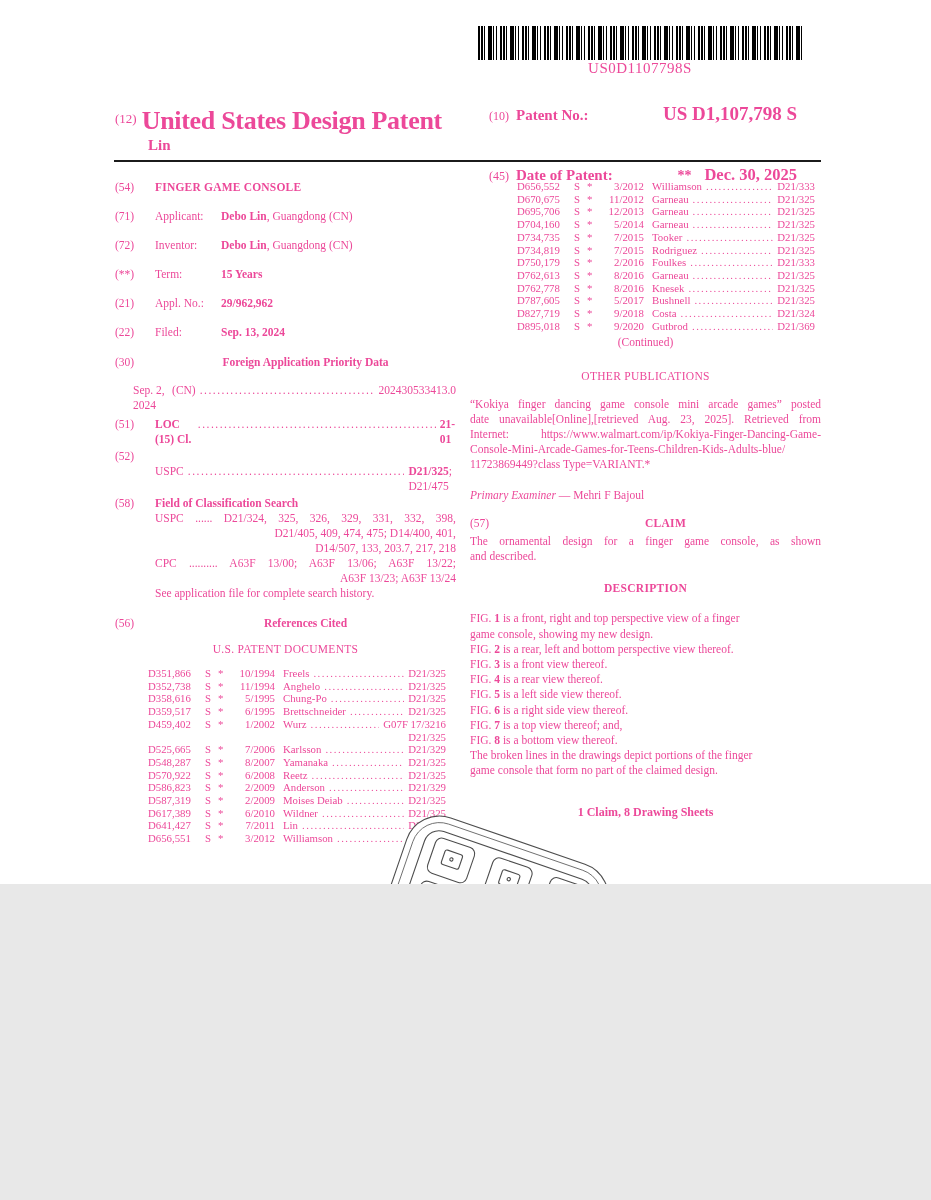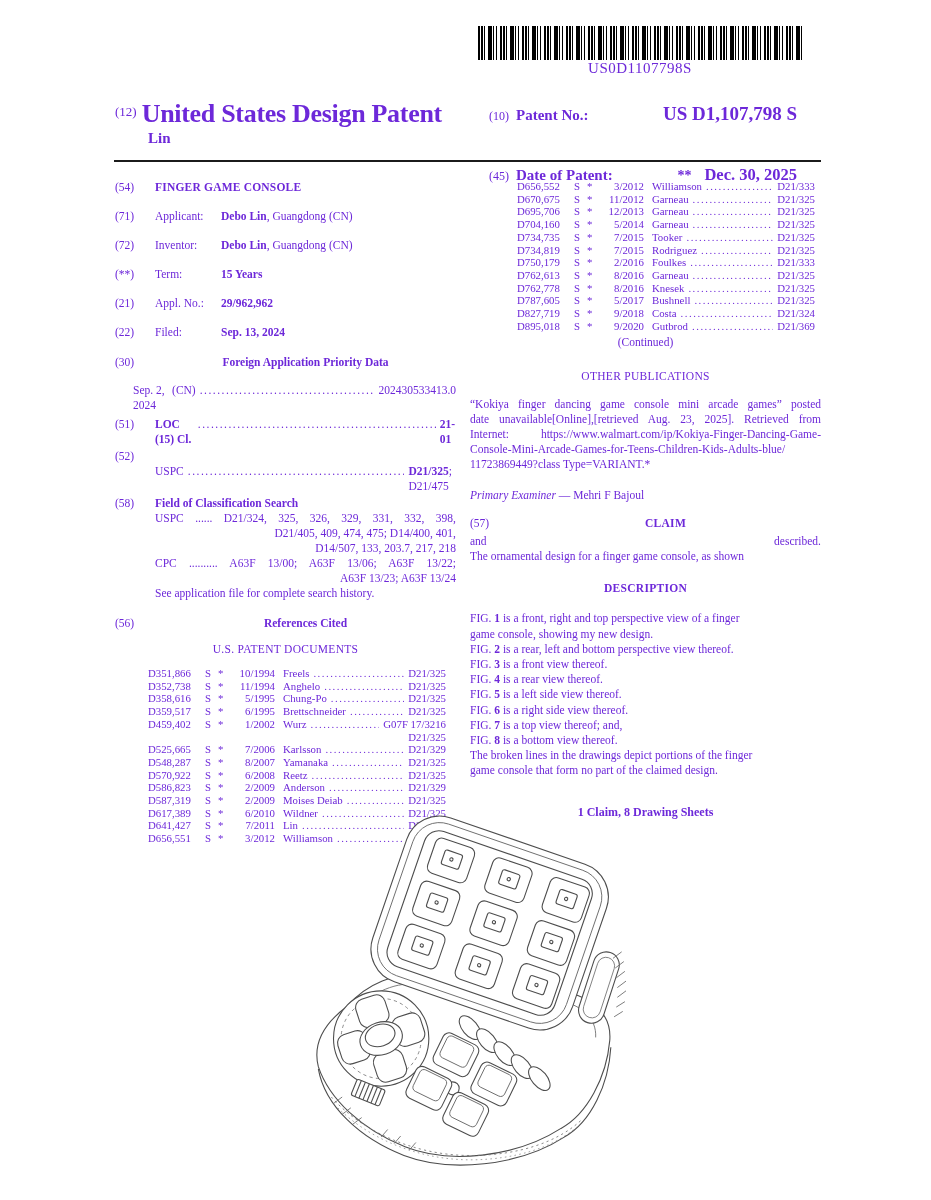--- a/index.html
+++ b/index.html
@@ -1,30 +1,30 @@
 <!DOCTYPE html>
 <html><head>
 <meta charset="utf-8">
 <style>
   html,body{margin:0;padding:0;background:#e8e8e8;}
-  .page{position:relative;width:931px;height:1200px;background:#fff;margin:0 auto;
-        font-family:"Liberation Serif",serif;color:#6d28d9;overflow:hidden;}
+  .page{position:relative;width:931px;height:884px;background:#fff;margin:0 auto;
+        font-family:"Liberation Serif",serif;color:#ec4899;overflow:hidden;}
   .b{font-weight:bold;}
   .i{font-style:italic;}
 
   
   .barcode{position:absolute;left:478px;top:26px;width:324px;height:34px;
     background:repeating-linear-gradient(90deg,
       #000 0 2px,#fff 2px 3px,#000 3px 5px,#fff 5px 6px,#000 6px 7px,#fff 7px 10px,
       #000 10px 14px,#fff 14px 15px,#000 15px 16px,#fff 16px 18px,#000 18px 19px,#fff 19px 22px);}
   .barcode-text{position:absolute;left:478px;top:60px;width:324px;text-align:center;
     font-size:15px;letter-spacing:0.5px;}
 
   
-  .hdr-left{position:absolute;left:115px;top:99px;}
+  .hdr-left{position:absolute;left:115px;top:106px;}
   .hdr-kind{font-size:13px;vertical-align:6px;}
   .hdr-title{font-size:26px;font-weight:bold;letter-spacing:-0.3px;margin-left:5px;}
   .hdr-inventor{font-size:15px;font-weight:bold;margin-left:33px;margin-top:1px;}
   .hdr-right{position:absolute;left:489px;top:103px;width:308px;font-size:15px;}
   .hdr-row{display:flex;align-items:baseline;}
   .hdr-num{font-size:12px;width:27px;}
   .hdr-lab{font-weight:bold;}
   .hdr-val{margin-left:auto;font-weight:bold;font-size:19px;white-space:nowrap;}
   .hdr-val2{margin-left:auto;font-weight:bold;font-size:16.5px;white-space:nowrap;margin-top:40px;}
   .stars{font-size:14px;margin-right:13px;font-weight:bold;}
@@ -470,23 +470,23 @@
       </div>
 
     <div class="examiner"><span class="i">Primary Examiner</span><span> — Mehri F Bajoul</span></div>
 
     <div class="claim-row">
       <span>(57)</span>
       <span class="h">CLAIM</span>
     </div>
     <div class="claim-lines">
 
+        <div class="jl">The ornamental design for a finger game console, as shown</div>
+
         <div class="jl">and described.</div>
-
-        <div class="jl">The ornamental design for a finger game console, as shown</div>
       </div>
 
     <div class="desc-head">DESCRIPTION</div>
     <div class="desc-lines">
 
         <div><span>FIG. </span><span class="b">1</span><span> is a front, right and top perspective view of a finger</span></div>
 
         <div><span>game console, showing my new design.</span></div>
 
         <div><span>FIG. </span><span class="b">2</span><span> is a rear, left and bottom perspective view thereof.</span></div>

